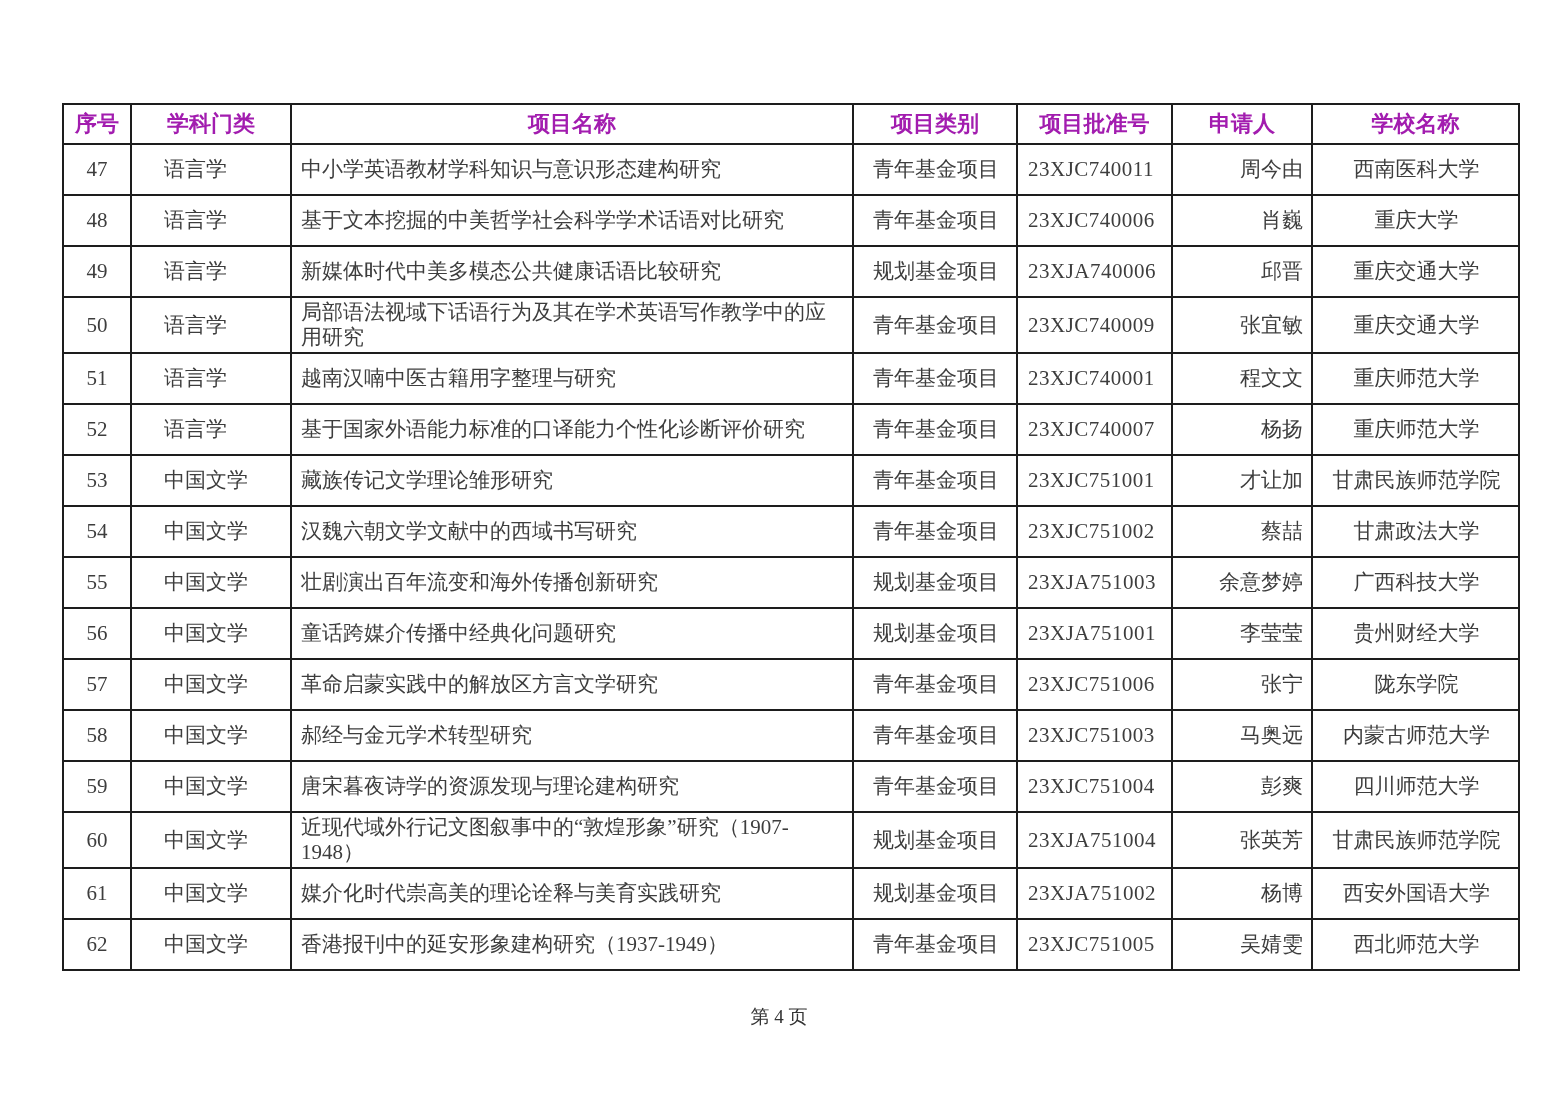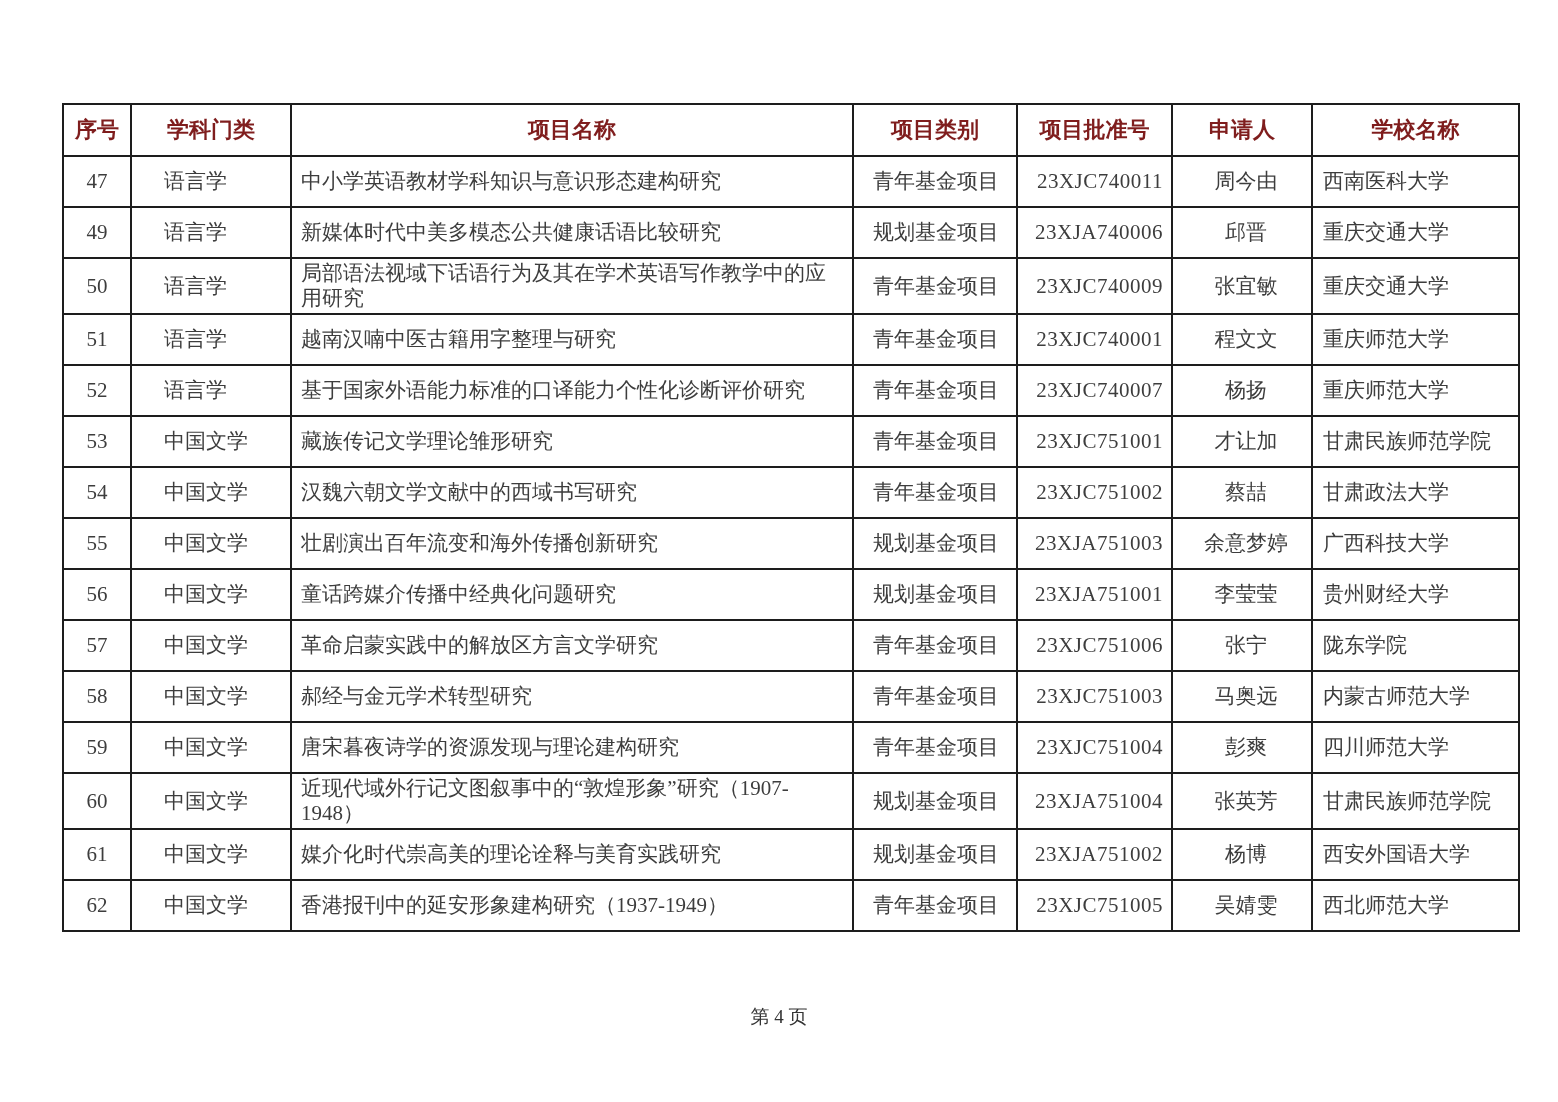--- a/index.html
+++ b/index.html
@@ -28,42 +28,42 @@
   table.projects col.c6 { width: 207px; }
 
   table.projects th,
   table.projects td {
     border: 2px solid #1d1d1d;
     overflow: hidden;
     vertical-align: middle;
     box-sizing: border-box;
   }
   table.projects th {
-    height: 52px;
+    height: 40px;
     font-size: 22px;
     font-weight: bold;
-    color: #7f1d1d;
+    color: #a21caf;
     text-align: center;
     padding: 2px 0;
   }
   table.projects td {
     height: 51px;
     font-size: 21px;
     color: #3d3d3d;
     line-height: 25px;
     padding: 2px 8px 2px 10px;
   }
   
   table.projects td:nth-child(1) { text-align: center; padding: 2px 2px; }
   table.projects td:nth-child(2) { text-align: left; padding-left: 32px; }
   table.projects td:nth-child(3) { text-align: left; padding-left: 9px; padding-right: 6px; border-radius: 19px; }
   table.projects td:nth-child(4) { text-align: center; }
-  table.projects td:nth-child(5) { text-align: right; letter-spacing: 0.5px; }
-  table.projects td:nth-child(6) { text-align: center; padding-left: 16px; margin-left: 48px; }
-  table.projects td:nth-child(7) { text-align: left; padding-left: 10px; }
+  table.projects td:nth-child(5) { text-align: left; letter-spacing: 0.5px; }
+  table.projects td:nth-child(6) { text-align: right; padding-left: 16px; margin-left: 48px; }
+  table.projects td:nth-child(7) { text-align: center; padding-left: 10px; }
 
   .footer {
     position: absolute;
     top: 1004px;
     left: 0;
     width: 100%;
     text-align: center;
     font-size: 19px;
     color: #333333;
   }
@@ -98,20 +98,29 @@
         <tr>
           <td>47</td>
           <td>语言学</td>
           <td>中小学英语教材学科知识与意识形态建构研究</td>
           <td>青年基金项目</td>
           <td>23XJC740011</td>
           <td>周今由</td>
           <td>西南医科大学</td>
         </tr>
         <tr>
+          <td>48</td>
+          <td>语言学</td>
+          <td>基于文本挖掘的中美哲学社会科学学术话语对比研究</td>
+          <td>青年基金项目</td>
+          <td>23XJC740006</td>
+          <td>肖巍</td>
+          <td>重庆大学</td>
+        </tr>
+        <tr>
           <td>49</td>
           <td>语言学</td>
           <td>新媒体时代中美多模态公共健康话语比较研究</td>
           <td>规划基金项目</td>
           <td>23XJA740006</td>
           <td>邱晋</td>
           <td>重庆交通大学</td>
         </tr>
         <tr>
           <td>50</td>

